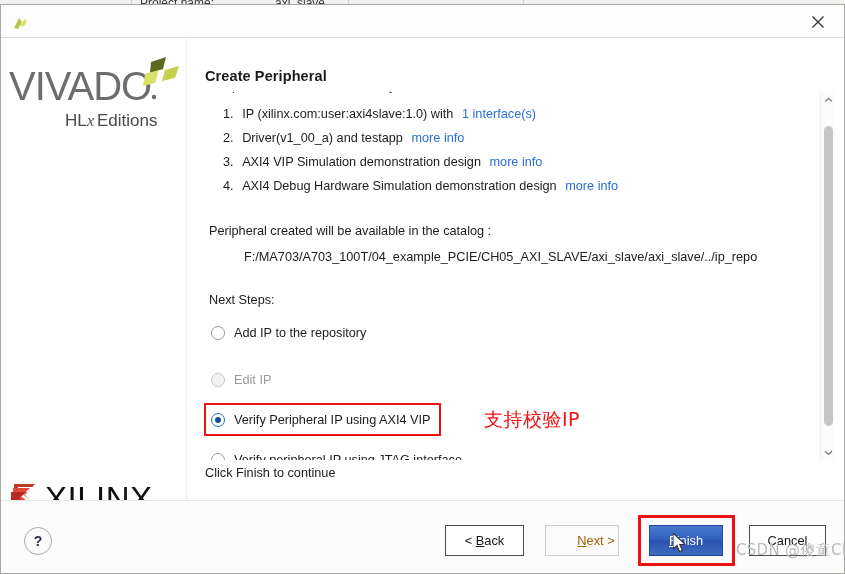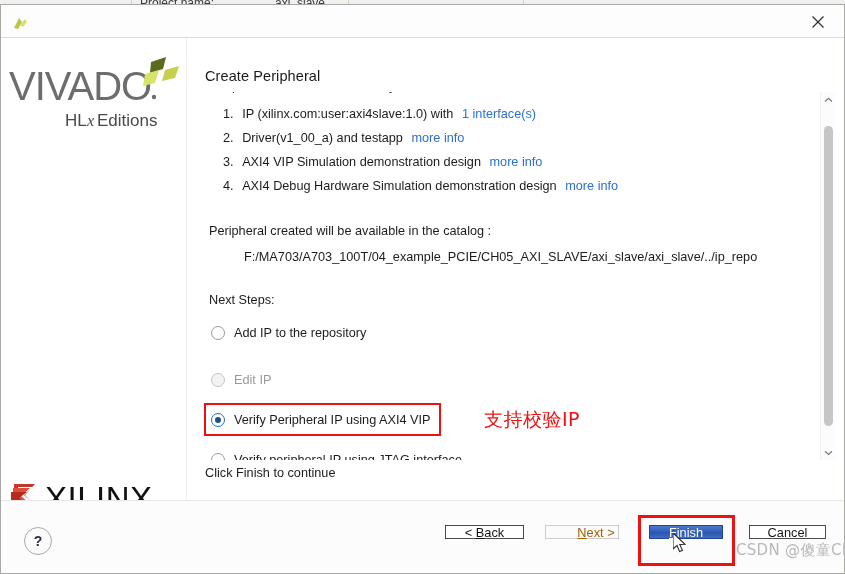--- a/index.html
+++ b/index.html
@@ -113,21 +113,21 @@
   #content {
     position: absolute;
     left: 186px; top: 0;
     width: 657px; height: 462px;
     background: #ffffff;
   }
   #page-title {
     position: absolute;
     left: 18px; top: 30px;
     font-size: 14.5px;
-    font-weight: normal;
+    font-weight: bold;
     color: #1a1a1a;
     letter-spacing: 0.1px;
   }
 
   
   #scroll-pane {
     position: absolute;
     left: 15px; top: 54px;
     width: 618px;
     height: 368px;
@@ -296,21 +296,21 @@
     justify-content: center;
     font-size: 14px;
     color: #2b2b44;
     font-weight: bold;
     cursor: pointer;
     box-sizing: border-box;
   }
   .btn {
     position: absolute;
     top: 24px;
-    height: 14px;
+    height: 31px;
     box-sizing: border-box;
     border: 1px solid #4c4c4c;
     background: #ffffff;
     font-size: 12.8px;
     color: #151515;
     display: flex;
     align-items: center;
     justify-content: center;
     cursor: pointer;
     font-family: "Liberation Sans", sans-serif;

